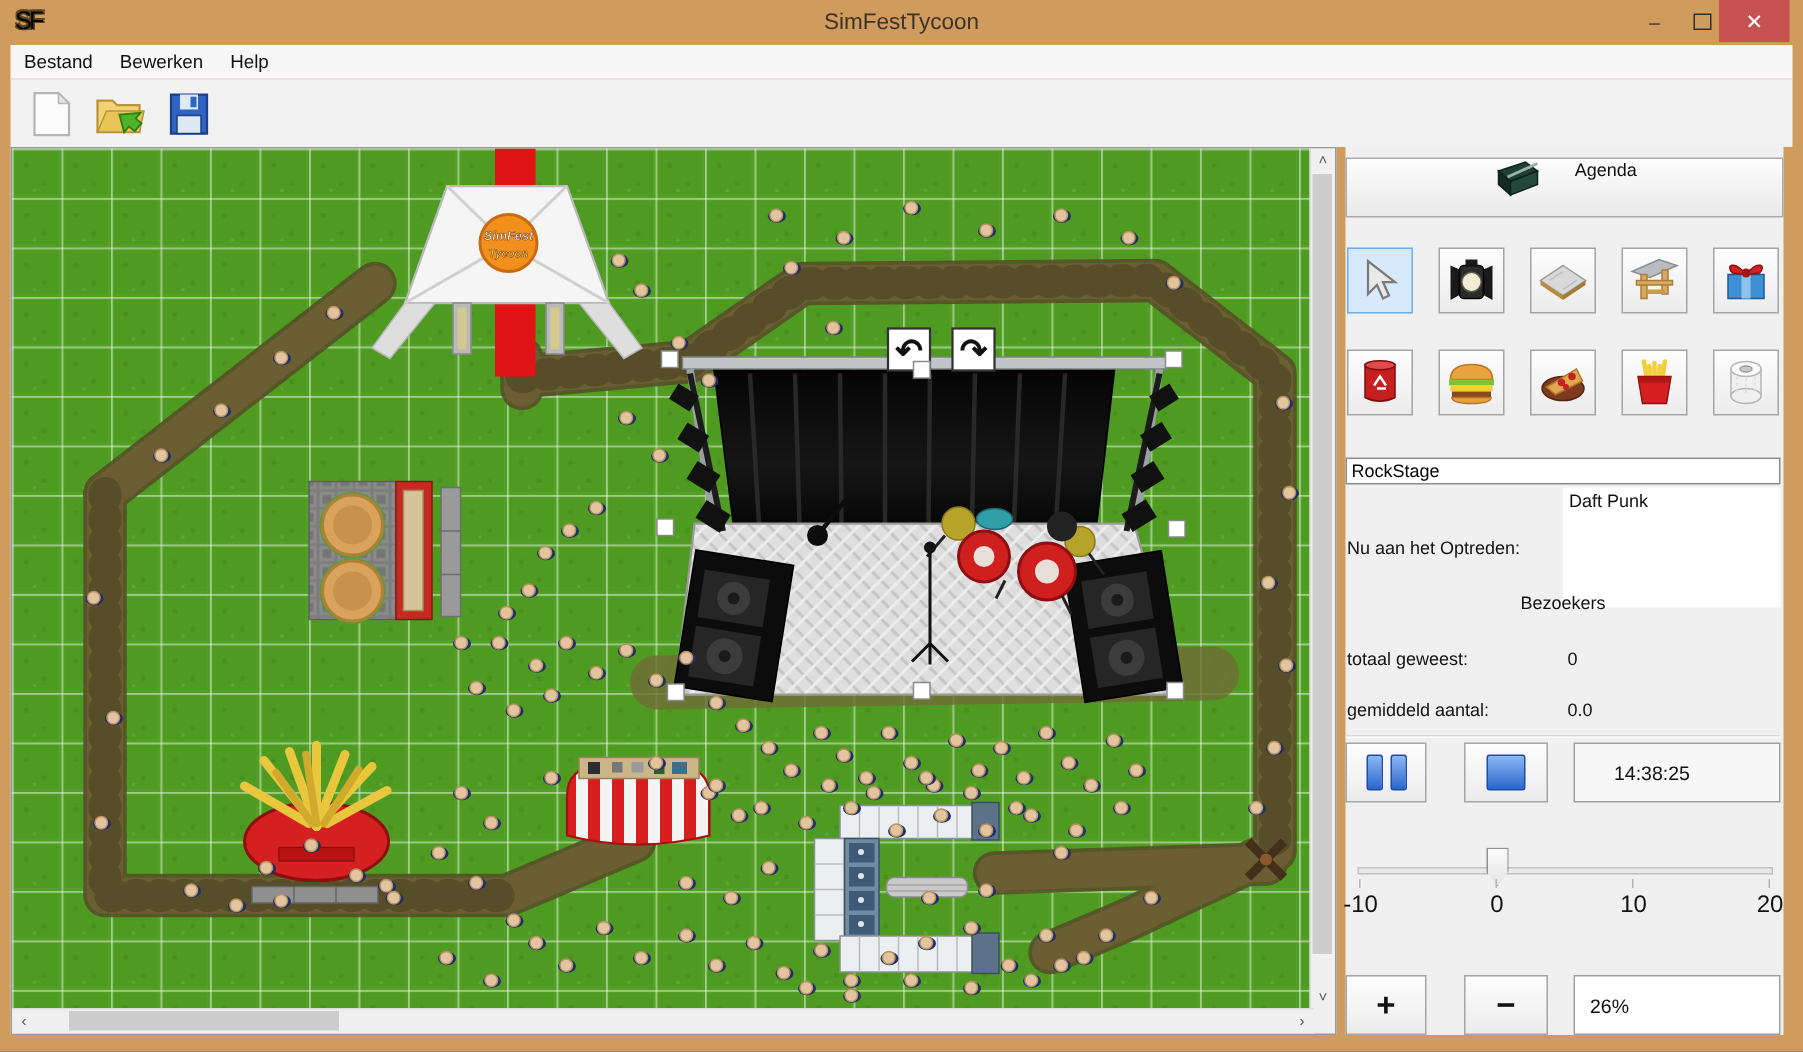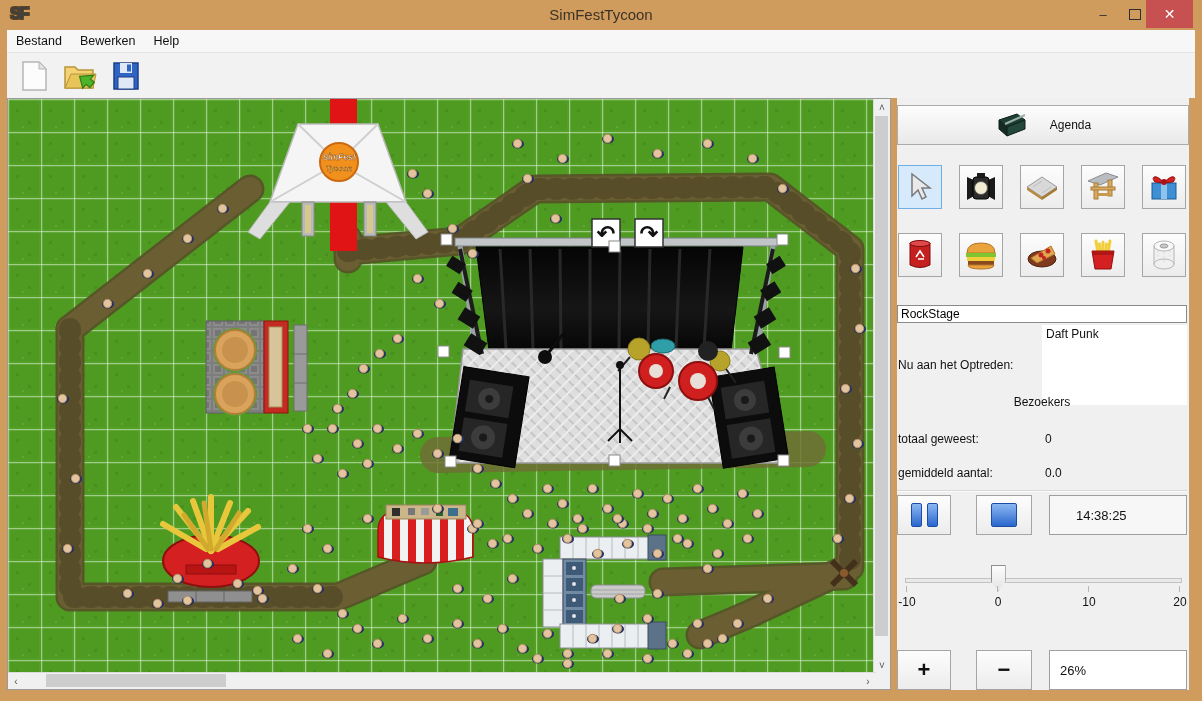--- a/index.html
+++ b/index.html
@@ -1,19 +1,19 @@
 <!DOCTYPE html>
 <html><head>
 <meta charset="utf-8">
 <style>
   html,body{margin:0;padding:0;background:#555;font-family:"Liberation Sans",sans-serif;}
   #window{position:relative;width:1202px;height:701px;background:#cf9c5e;overflow:hidden;}
   
   #titlebar{position:absolute;left:0;top:0;width:1202px;height:30px;background:#cf9c5e;}
-  #app-icon{position:absolute;left:10px;top:4px;width:26px;height:22px;color:#404040;font-weight:bold;font-size:17px;
+  #app-icon{position:absolute;left:10px;top:4px;width:26px;height:22px;color:#000000;font-weight:normal;font-size:17px;
     text-shadow:1px 1px 0 #5c4422, -1px -1px 0 #5c4422,1px -1px 0 #5c4422,-1px 1px 0 #5c4422;letter-spacing:-2px;}
   #window-title{position:absolute;left:0;right:0;top:6px;text-align:center;font-size:15px;color:#3d3226;}
   .winbtn{position:absolute;top:0;height:28px;display:flex;align-items:center;justify-content:center;color:#2e2e2e;font-size:13px;}
   #btn-min{left:1088px;width:30px;}
   #btn-max{left:1120px;width:30px;}
   #btn-max .maxsq{width:10px;height:9px;border:1.5px solid #2e2e2e;}
   #btn-close{left:1146px;width:47px;background:#c75050;color:#fff;font-size:14px;}
   
   #menubar{position:absolute;left:7px;top:30px;width:1188px;height:22px;background:#f7f7f7;border-bottom:1px solid #e3e3e3;
     display:flex;align-items:center;gap:0;font-size:12.5px;color:#111;}
@@ -27,21 +27,21 @@
   
   .vscroll{position:absolute;right:0;top:0;width:16px;height:574px;background:#f0f0f0;border-left:1px solid #dcdcdc;}
   .vscroll .arrow{position:absolute;left:0;width:16px;height:16px;color:#555;font-size:10px;display:flex;align-items:center;justify-content:center;}
   .vthumb{position:absolute;left:1px;top:17px;width:13px;height:520px;background:#cdcdcd;}
   .hscroll{position:absolute;left:0;bottom:0;width:868px;height:16px;background:#f0f0f0;border-top:1px solid #dcdcdc;}
   .hscroll .arrow{position:absolute;top:0;width:16px;height:16px;color:#555;font-size:10px;display:flex;align-items:center;justify-content:center;}
   .hthumb{position:absolute;top:1px;left:38px;width:180px;height:13px;background:#cdcdcd;}
   
   #sidebar{position:absolute;left:897px;top:98px;width:292px;height:592px;background:#f0f0f0;font-size:12px;color:#111;}
   #agenda-btn{position:absolute;left:0px;top:7px;width:290px;height:38px;background:linear-gradient(#fdfdfd,#e9e9e9);
-    border:1px solid #ababab;display:flex;align-items:center;justify-content:center;gap:21px;font-size:12px;}
+    border:1px solid #ababab;display:flex;align-items:flex-start;justify-content:center;gap:21px;font-size:12px;}
   .toolbtn{position:absolute;width:44px;height:44px;background:linear-gradient(#fdfdfd,#ececec);border:1px solid #a5a5a5;
     display:flex;align-items:center;justify-content:center;box-sizing:border-box;}
   .toolbtn.selected{background:#d7eafb;border:1px solid #71aee4;}
   #stage-name-input{position:absolute;left:0;top:207px;width:290px;height:18px;border:1px solid #8a8a8a;font-size:12px;
     font-family:"Liberation Sans",sans-serif;padding:0 3px;box-sizing:border-box;background:#fff;}
   #now-box{position:absolute;left:145px;top:227px;width:145px;height:80px;background:#fff;padding:2px 4px;box-sizing:border-box;font-size:12px;}
   #now-label{position:absolute;left:1px;top:260px;font-size:12px;}
   #visitors-header{position:absolute;left:0;top:297px;width:290px;text-align:center;font-size:12px;}
   .stat-label{position:absolute;left:1px;font-size:12px;text-align:right;}
   .stat-value{position:absolute;left:148px;font-size:12px;}
@@ -52,21 +52,21 @@
   #stop-btn{left:79px;top:397px;width:56px;}
   .pausebar{width:9px;height:22px;background:linear-gradient(#8cb8f2,#2a66cd);border:1px solid #1b4da6;border-radius:2px;}
   .stopsq{width:24px;height:22px;background:linear-gradient(#8cb8f2,#2a66cd);border:1px solid #1b4da6;border-radius:2px;}
   #time-box{position:absolute;left:152px;top:397px;width:138px;height:40px;border:1px solid #9f9f9f;background:#f7f7f7;
     display:flex;align-items:center;padding-left:26px;box-sizing:border-box;font-size:13px;}
   #slider-block{position:absolute;left:0;top:455px;width:290px;height:60px;}
   #slider-track{position:absolute;left:8px;top:25px;width:275px;height:3px;background:#e9e9e9;border:1px solid #c2c2c2;}
   #slider-thumb{position:absolute;top:12px;width:13px;height:24px;background:linear-gradient(#fcfcfc,#e4e4e4);border:1px solid #8f8f8f;
     clip-path:polygon(0 0,100% 0,100% 62%,50% 100%,0 62%);}
   .tick{position:absolute;top:33px;width:1px;height:6px;background:#b5b5b5;}
-  .slider-label{position:absolute;top:42px;font-size:12px;transform:translateX(-50%);}
+  .slider-label{position:absolute;top:42px;font-size:16px;transform:translateX(-50%);}
   #plus-btn{left:0;top:552px;width:54px;font-size:22px;font-weight:bold;}
   #minus-btn{left:79px;top:552px;width:56px;font-size:22px;font-weight:bold;}
   #zoom-box{position:absolute;left:152px;top:552px;width:138px;height:40px;border:1px solid #9f9f9f;background:#fff;
     display:flex;align-items:center;padding-left:10px;box-sizing:border-box;font-size:13px;}
 </style>
 </head>
 <body>
 
 <div id="window">
 

